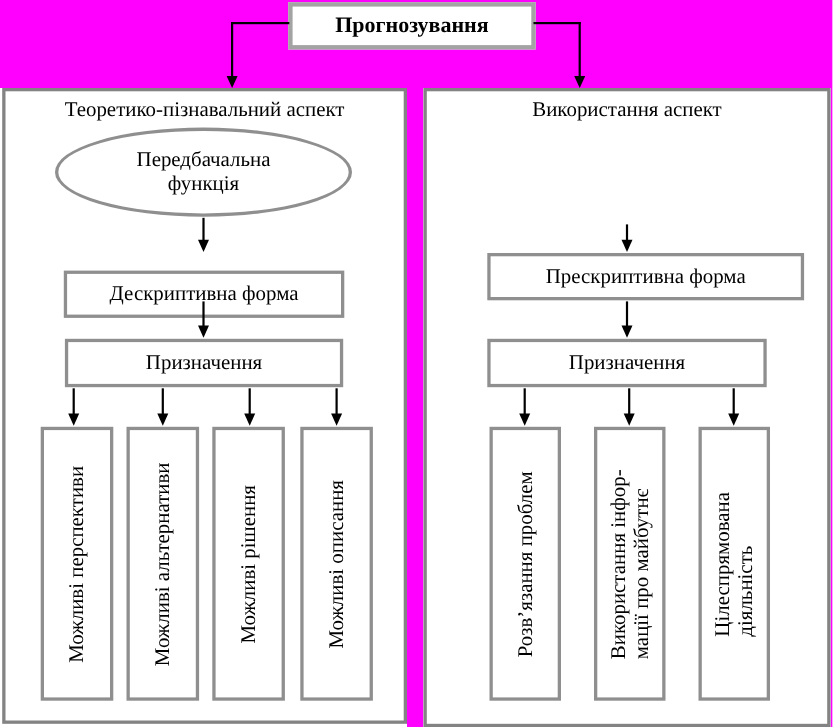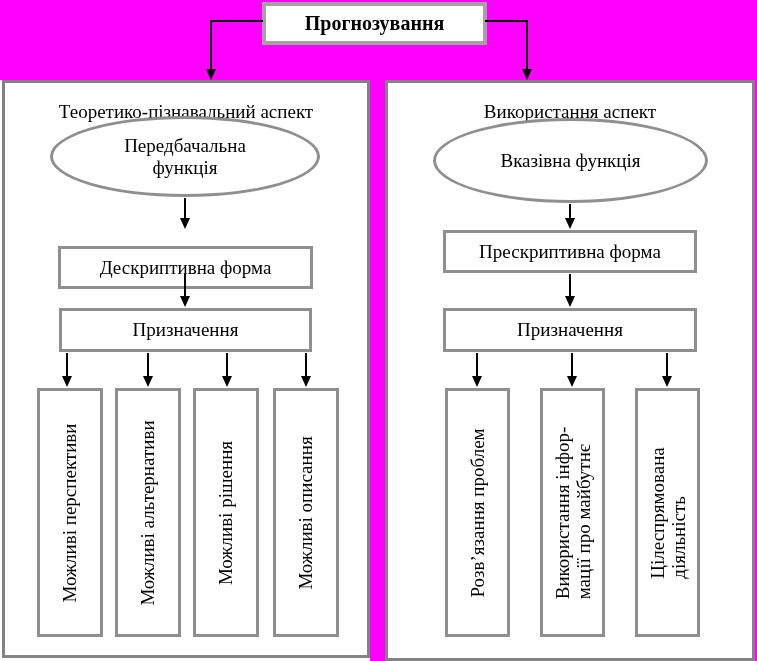--- a/index.html
+++ b/index.html
@@ -12,21 +12,21 @@
   .mag { position:absolute; background:#ff00ff; }
   .titlebox {
     position:absolute; left:262px; top:2px; width:225px; height:43px;
     background:#fff; border:4px solid #a3a3a3;
     display:flex; align-items:center; justify-content:center;
     font-weight:bold; font-size:20px;
   }
   .panel { position:absolute; background:#fff; border:3px solid #838383; }
   .panel-left  { left:2px;   top:80px; width:368px; height:578px; }
   .panel-right { left:385px; top:80px; width:370px; height:581px; }
-  .heading { position:absolute; left:0; right:0; top:6px; text-align:center; font-size:19px;margin-top:12px; }
+  .heading { position:absolute; left:0; right:0; top:6px; text-align:center; font-size:19px; }
   .box {
     position:absolute; background:#fff; border:3px solid #8f8f8f;
     display:flex; align-items:center; justify-content:center;
     text-align:center; font-size:19px; line-height:1.12;
   }
   .ellipse { border-radius:50%; }
   .pre { white-space:pre-line; }
   .vbox { position:absolute; background:#fff; border:3px solid #8f8f8f; }
   .vbox span {
     position:absolute; left:50%; top:50%;
@@ -103,28 +103,25 @@
       <span>Можливі рішення</span>
     </div>
     <div class="vbox" style="left:268px;top:305px;width:66px;height:249px;">
       <span>Можливі описання</span>
     </div>
   </div>
 
   <div class="panel panel-right">
     <div class="heading">Використання аспект</div>
 
-    <div class="box ellipse" style="left:45px;top:35px;width:275px;height:85px;">
-      <span class="pre">Вказівна функція</span>
-    </div>
 
     <div class="vline" style="left:181px;top:121px;height:15px;"></div>
     <div class="ahead" style="left:177px;top:135px;"></div>
 
-    <div class="box" style="left:55px;top:147px;width:254px;height:43px;">
+    <div class="box" style="left:55px;top:147px;width:288px;height:43px;">
       <span>Прескриптивна форма</span>
     </div>
 
     <div class="vline" style="left:181px;top:191px;height:23px;"></div>
     <div class="ahead" style="left:177px;top:213px;"></div>
 
     <div class="box" style="left:55px;top:225px;width:254px;height:44px;">
       <span>Призначення</span>
     </div>
 

